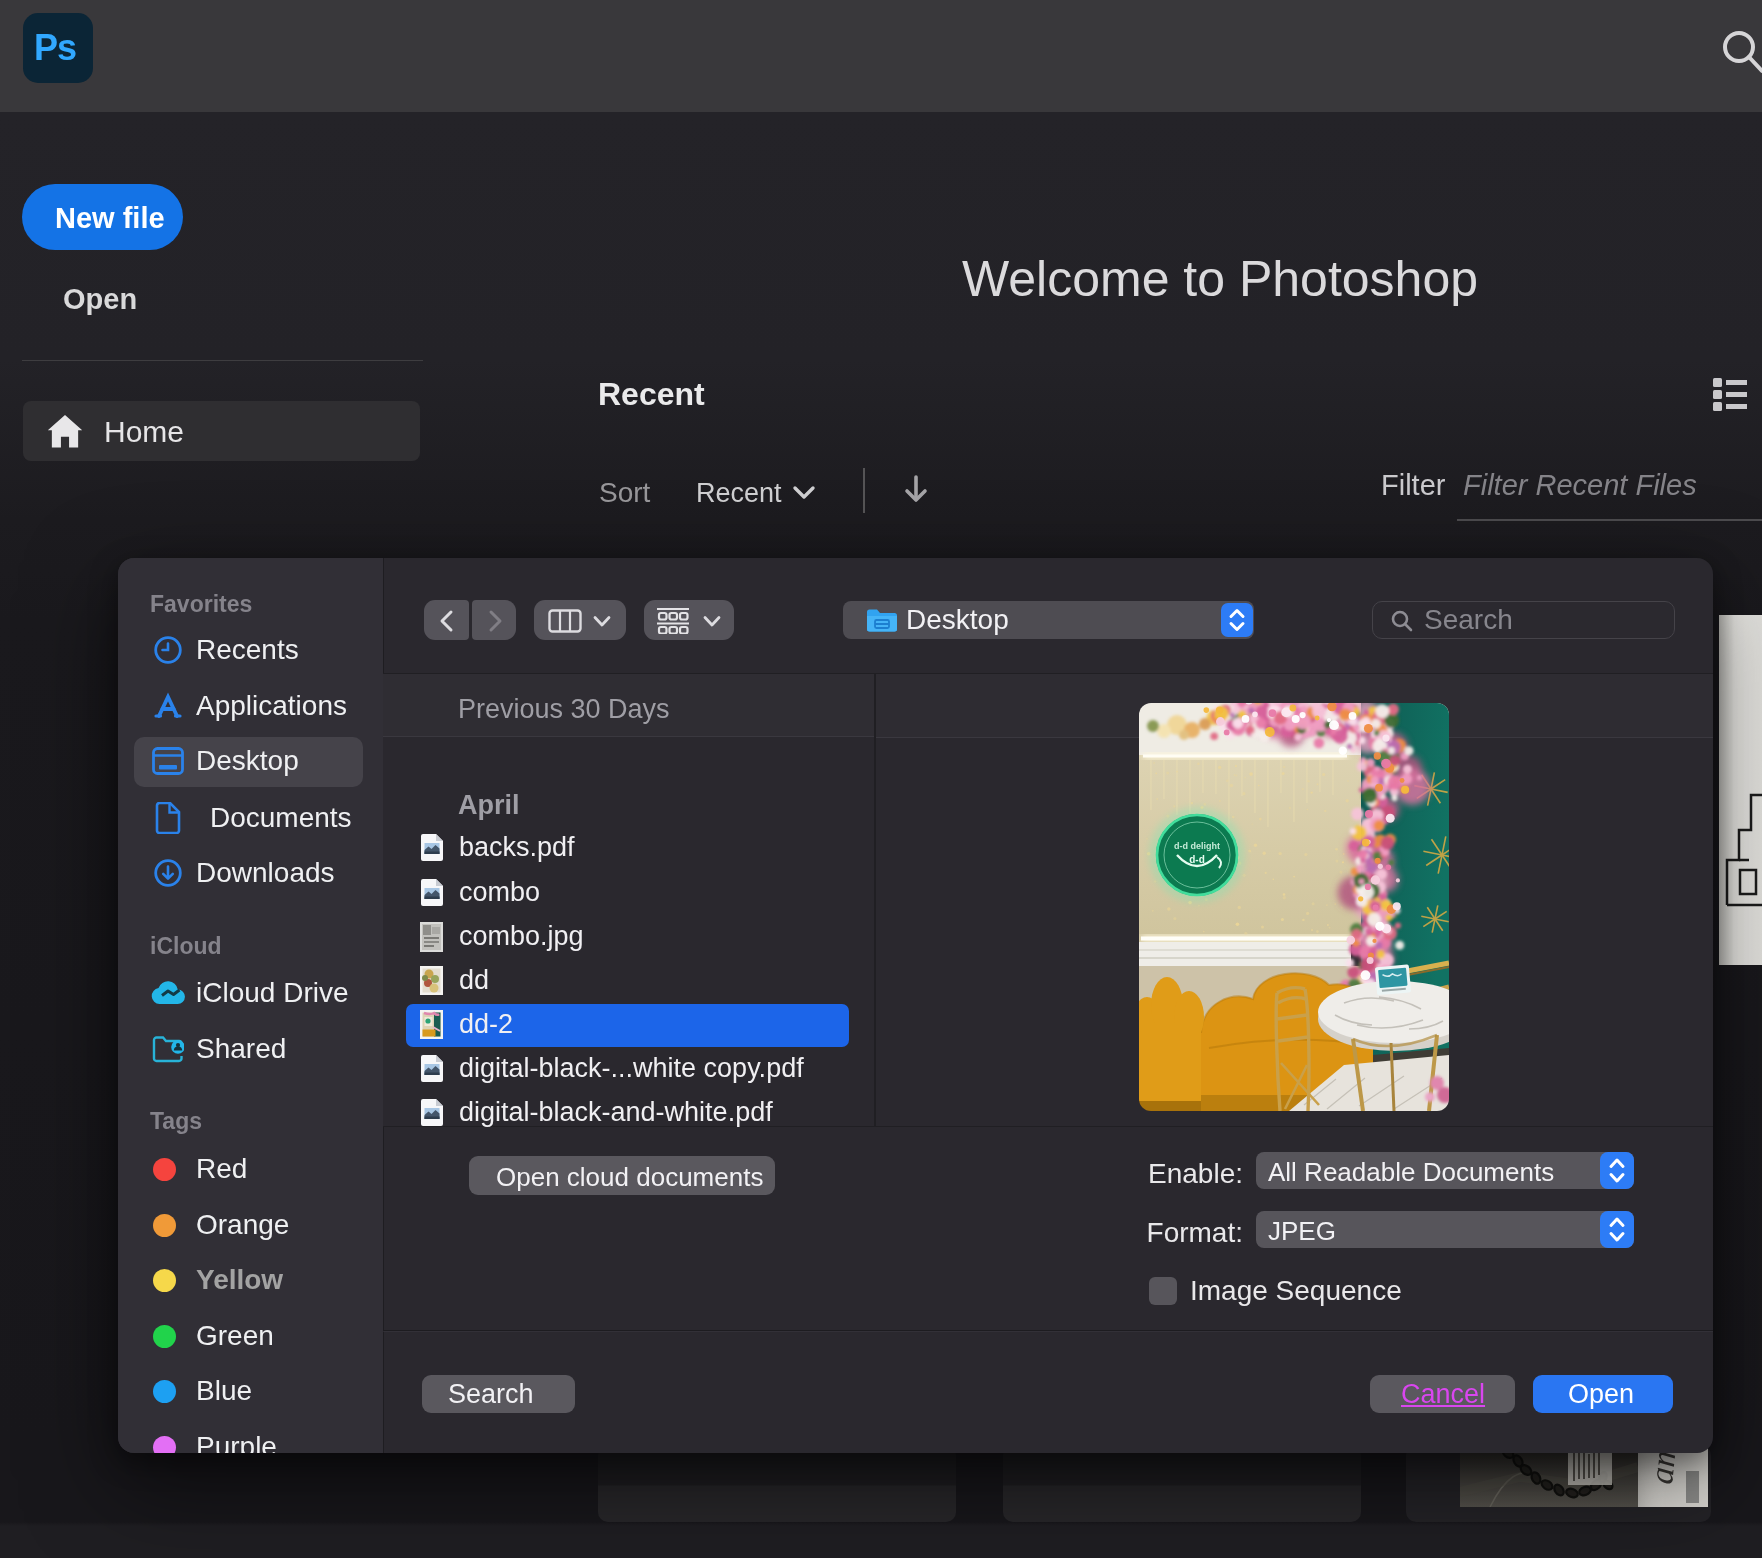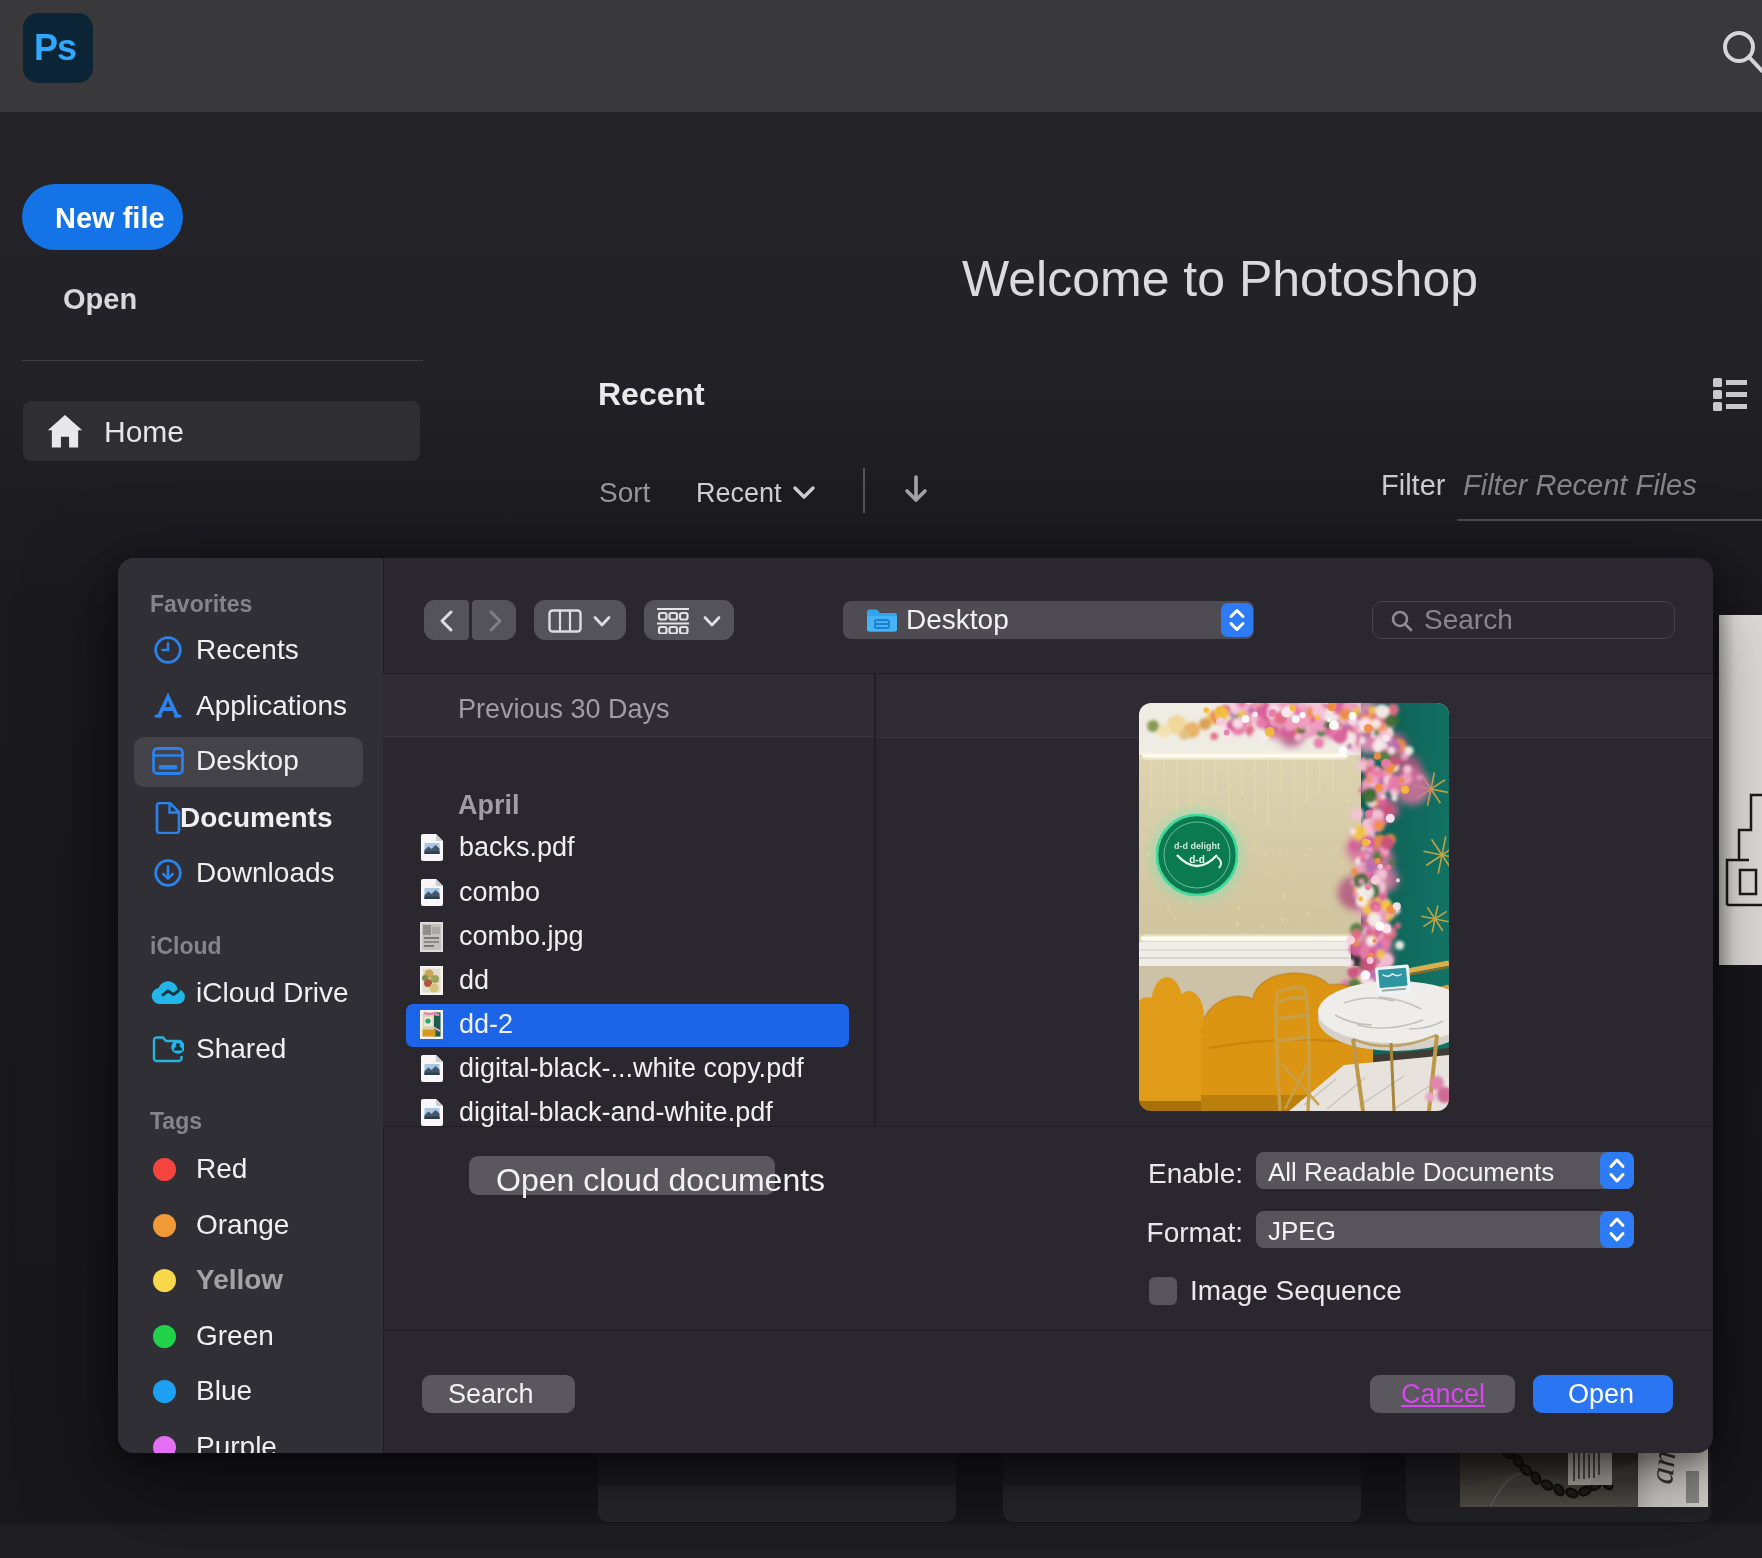--- a/index.html
+++ b/index.html
@@ -110,21 +110,21 @@
 <rect x="226" y="24" width="13" height="32" fill="#8e8e8c"></rect>
 </svg>
 <div class="abs" style="left:118px;top:558px;width:1595px;height:895px;background:#2a282e;border-radius:16px;
 box-shadow:0 30px 90px rgba(0,0,0,0.55),0 8px 28px rgba(0,0,0,0.4);overflow:hidden;">
 <div class="abs" style="left:0;top:0;width:265px;height:895px;background:#312f36;border-right:1px solid #1e1d21;"></div>
 <div class="abs" style="left:16px;top:179px;width:229px;height:50px;background:#45434a;border-radius:10px;"></div>
 <div class="txt" style="left:32px;top:33px;font-size:23px;font-weight:700;color:#85838b;">Favorites</div>
 <div class="txt" style="left:78px;top:76px;font-size:28px;font-weight:400;color:#eff0f2;">Recents</div>
 <div class="txt" style="left:78px;top:132px;font-size:28px;font-weight:400;color:#eff0f2;">Applications</div>
 <div class="txt" style="left:78px;top:187px;font-size:28px;font-weight:400;color:#eff0f2;">Desktop</div>
-<div class="txt" style="left:62px;top:244px;font-size:28px;font-weight:700;color:#eff0f2;">Documents</div>
+<div class="txt" style="left:92px;top:244px;font-size:28px;font-weight:400;color:#eff0f2;">Documents</div>
 <div class="txt" style="left:78px;top:299px;font-size:28px;font-weight:400;color:#eff0f2;">Downloads</div>
 <div class="txt" style="left:32px;top:375px;font-size:23px;font-weight:700;color:#85838b;">iCloud</div>
 <div class="txt" style="left:78px;top:419px;font-size:28px;font-weight:400;color:#eff0f2;">iCloud Drive</div>
 <div class="txt" style="left:78px;top:475px;font-size:28px;font-weight:400;color:#eff0f2;">Shared</div>
 <div class="txt" style="left:32px;top:550px;font-size:23px;font-weight:700;color:#85838b;">Tags</div>
 <div class="txt" style="left:78px;top:595px;font-size:28px;font-weight:400;color:#eff0f2;">Red</div>
 <div class="txt" style="left:78px;top:651px;font-size:28px;font-weight:400;color:#eff0f2;">Orange</div>
 <div class="txt" style="left:78px;top:706px;font-size:28px;font-weight:700;color:#a3a3a3;">Yellow</div>
 <div class="txt" style="left:78px;top:762px;font-size:28px;font-weight:400;color:#eff0f2;">Green</div>
 <div class="txt" style="left:78px;top:817px;font-size:28px;font-weight:400;color:#eff0f2;">Blue</div>
@@ -291,21 +291,21 @@
 <div class="txt" style="left:341px;top:495px;font-size:27px;color:#f0eff2;">digital-black-...white copy.pdf</div>
 <svg class="abs" style="left:302px;top:540px;" width="24" height="29" viewBox="0 0 24 29">
 <path d="M1 3 a2 2 0 0 1 2-2 L16 1 L23 8 L23 26 a2 2 0 0 1-2 2 L3 28 a2 2 0 0 1-2-2 Z" fill="#f7f7f9"></path>
 <path d="M16 1 L16 8 L23 8 Z" fill="#c9ccd3"></path>
 <rect x="4.5" y="10" width="15" height="11" fill="#a8c6e4"></rect>
 <path d="M4.5 17 l4-3.5 3 2.5 4-4 4 3.5 v5.5 h-15 Z" fill="#44566b"></path>
 <rect x="4.5" y="18.5" width="15" height="2.5" fill="#2e3d4e"></rect>
 </svg>
 <div class="txt" style="left:341px;top:539px;font-size:27px;color:#f0eff2;">digital-black-and-white.pdf</div>
 <div class="abs" style="left:351px;top:598px;width:306px;height:39px;background:#5a585e;border-radius:9px;"></div>
-<div class="txt" style="left:378px;top:604px;font-size:32px;color:#f2f1f4;">Open cloud documents</div>
+<div class="txt" style="left:378px;top:604px;font-size:26px;color:#f2f1f4;">Open cloud documents</div>
 <div class="txt" style="left:1125px;top:600px;transform:translateX(-100%);font-size:28px;color:#e9e8ea;">Enable:</div>
 <div class="abs" style="left:1138px;top:594px;width:378px;height:37px;background:#57555b;border-radius:8px;"></div>
 <div class="txt" style="left:1150px;top:599px;font-size:26px;color:#f2f1f4;">All Readable Documents</div>
 <svg class="abs" style="left:1482px;top:594px;" width="34" height="37" viewBox="0 0 34 37">
 <rect x="0" y="0" width="34" height="37" rx="8" fill="#2d7cf6"></rect>
 <path d="M11 14.5 L17 8 L23 14.5" fill="none" stroke="#fff" stroke-width="3" stroke-linecap="round" stroke-linejoin="round"></path>
 <path d="M11 22.5 L17 29 L23 22.5" fill="none" stroke="#fff" stroke-width="3" stroke-linecap="round" stroke-linejoin="round"></path>
 </svg>
 <div class="txt" style="left:1125px;top:659px;transform:translateX(-100%);font-size:28px;color:#e9e8ea;">Format:</div>
 <div class="abs" style="left:1138px;top:653px;width:378px;height:37px;background:#57555b;border-radius:8px;"></div>

